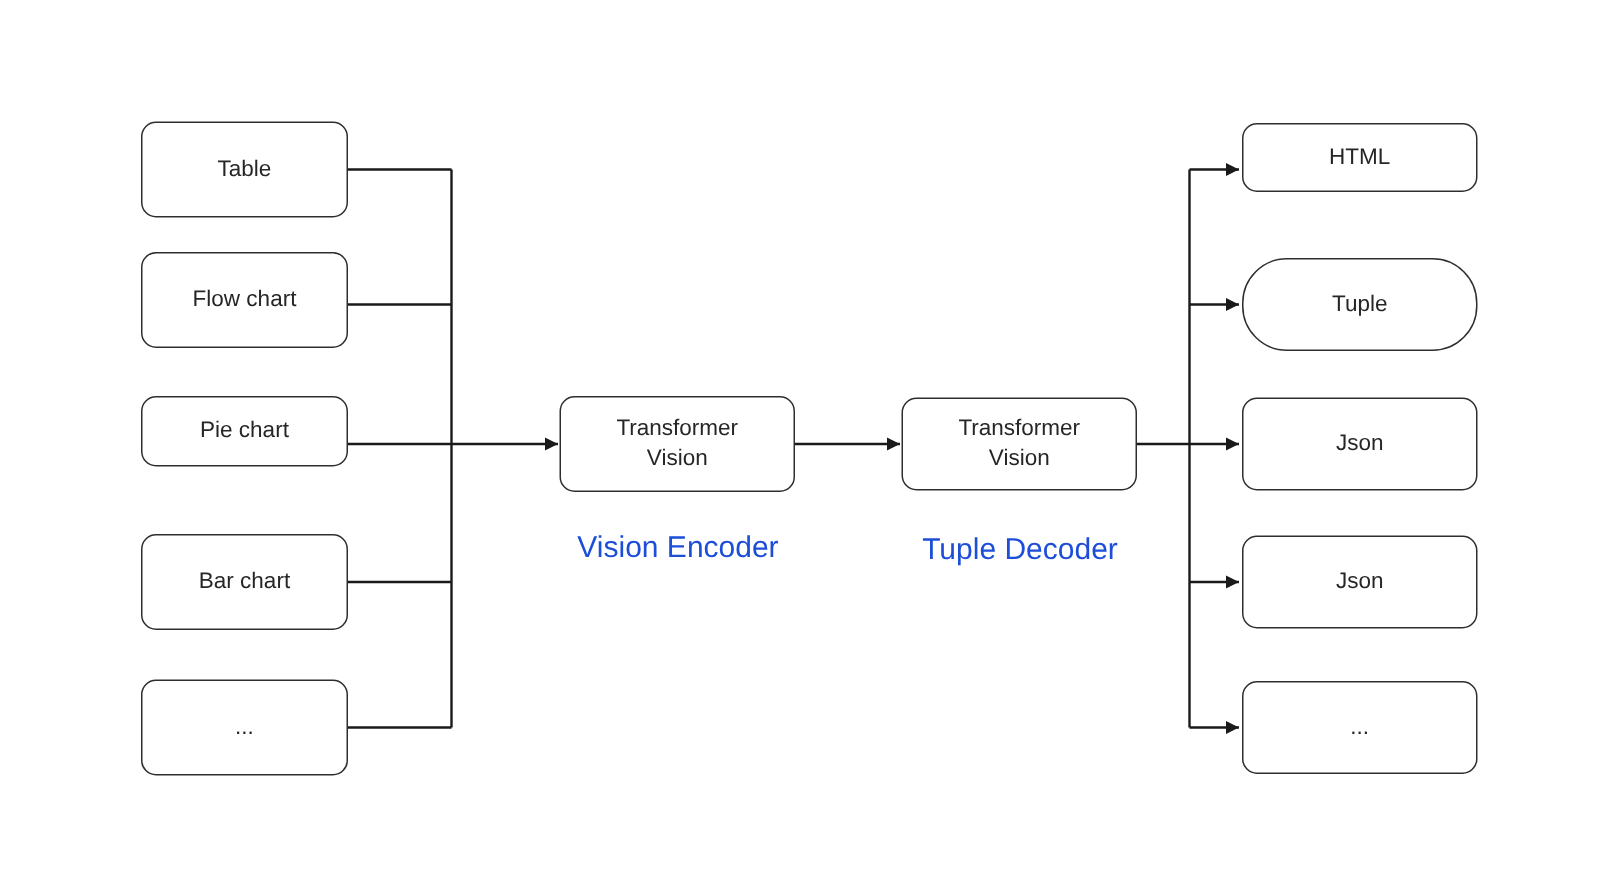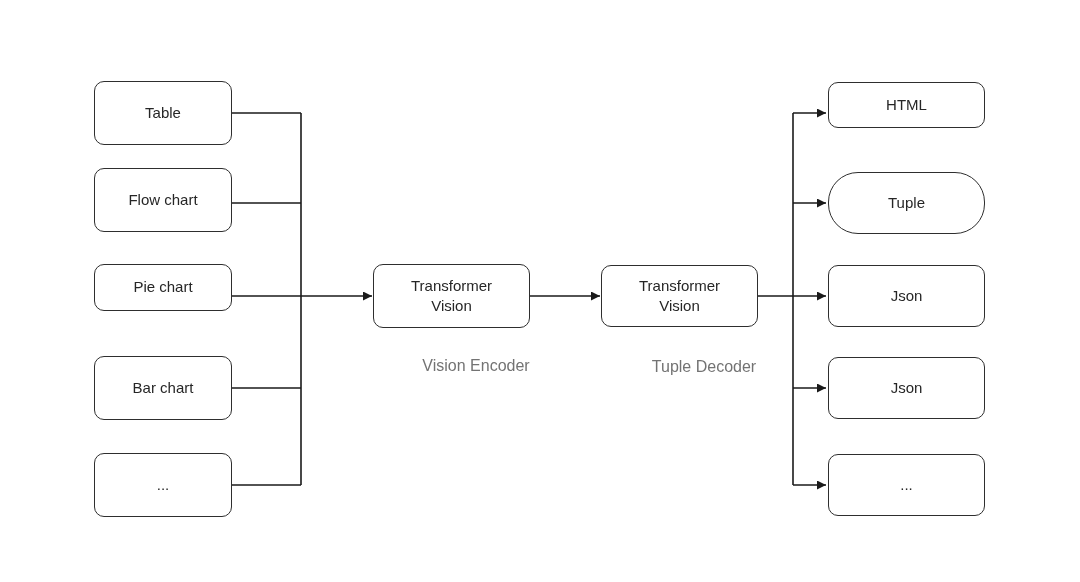--- a/index.html
+++ b/index.html
@@ -38,24 +38,23 @@
   .node .lbl {
     display: block;
     line-height: 1.35;
   }
   .node.proc .lbl {
     width: 100px; 
   }
   .caption {
     position: absolute;
     transform: translate(-50%, -50%);
-    color: #737373;
-    font-size: 16px;
+    color: #1d4ed8;
+    font-size: 20px;
     white-space: nowrap;
-    margin-left: 24px;
   }
 </style>
 </head>
 <body>
 
 <div class="canvas">
 
   <svg class="connectors" viewBox="0 0 1080 582" xmlns="http://www.w3.org/2000/svg">
     <defs>
       <marker id="arr" markerWidth="10" markerHeight="10" refX="9" refY="4.5" orient="auto" markerUnits="userSpaceOnUse">

